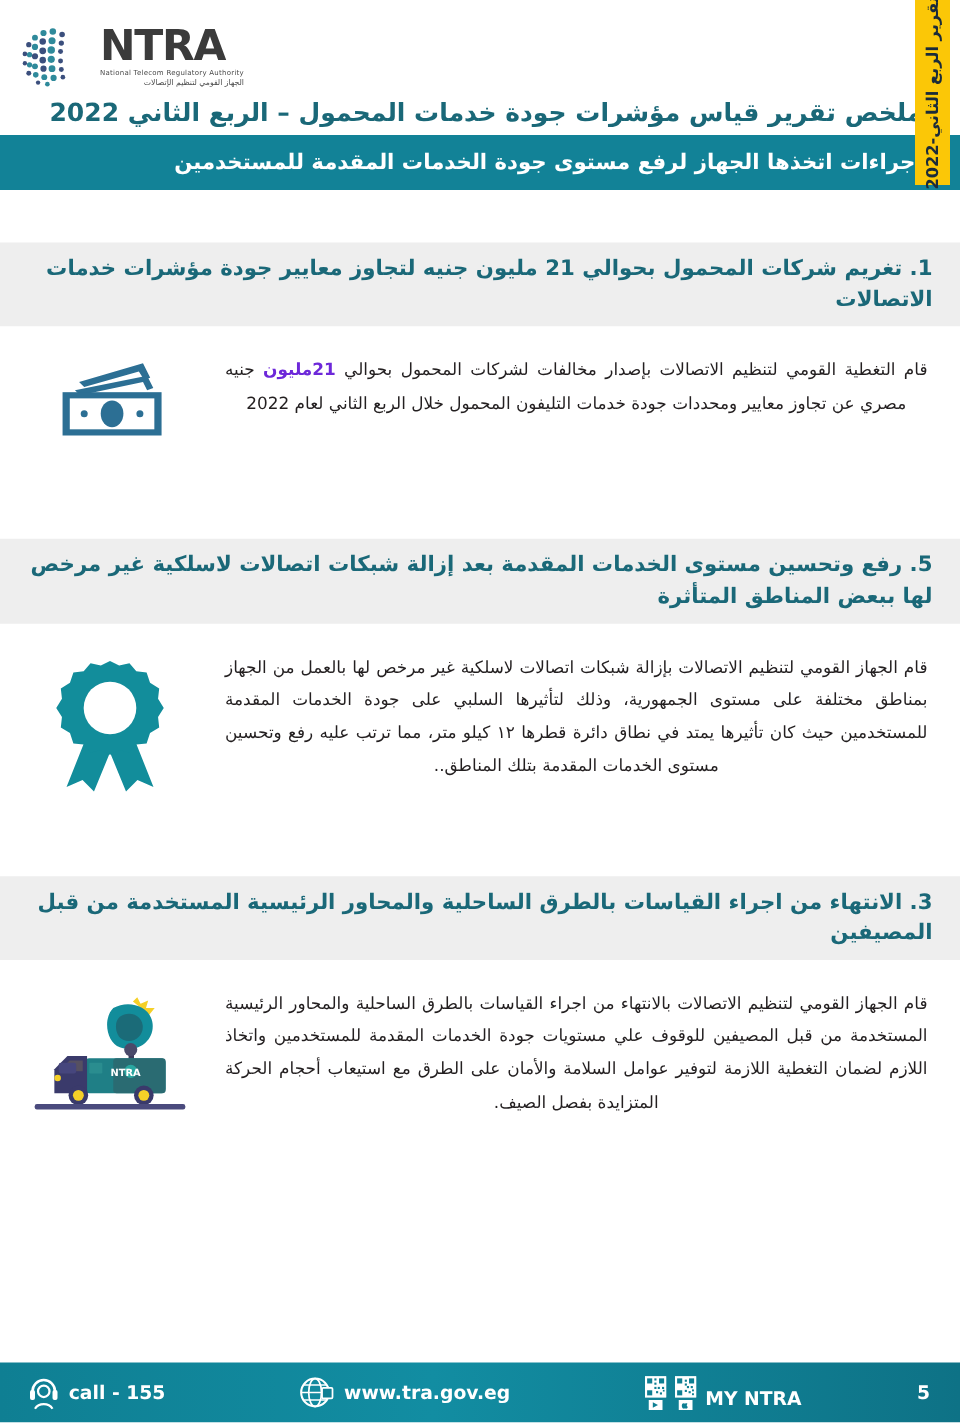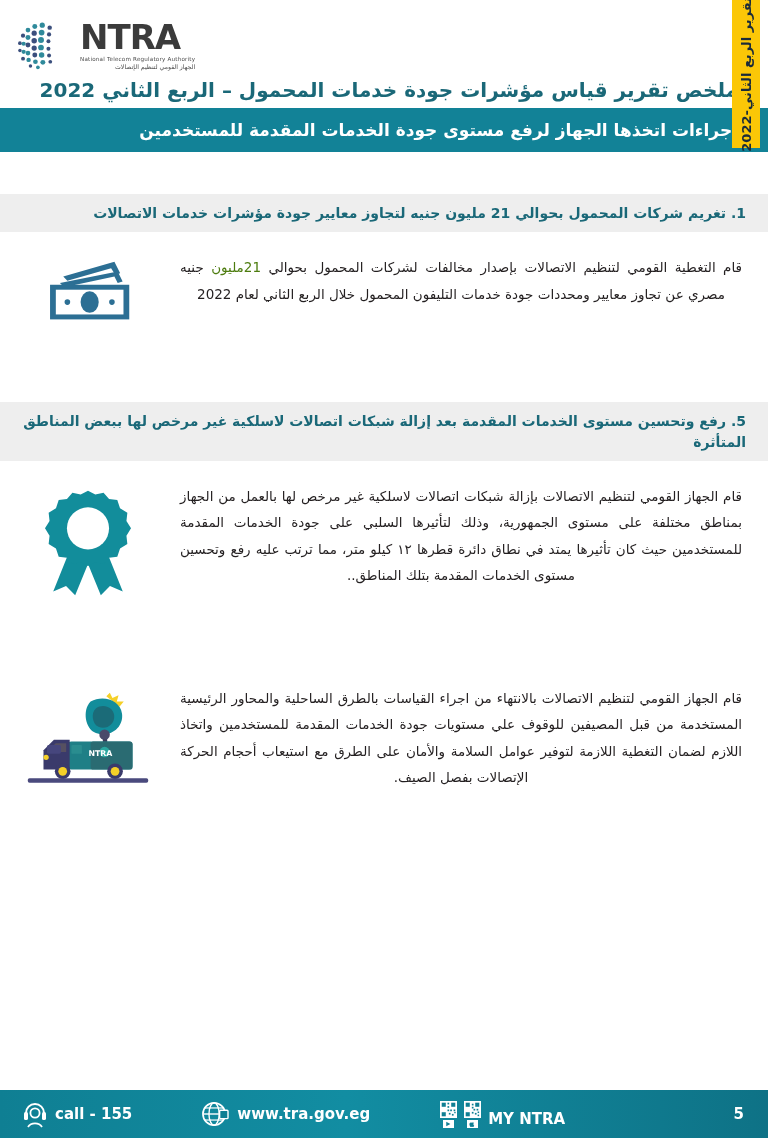--- a/index.html
+++ b/index.html
@@ -146,21 +146,21 @@
 
   .sec-head {
     background: #eeeeee;
     padding: 9px 22px 9px 22px;
     text-align: right;
     direction: rtl;
   }
 
   .sec-head-text {
     color: #1a6878;
-    font-size: 14px;
+    font-size: 17px;
     font-weight: bold;
     line-height: 1.45;
   }
 
   .sec-body {
     display: flex;
     flex-direction: row-reverse;
     align-items: flex-start;
     padding: 22px 18px 10px 18px;
     gap: 14px;
@@ -181,36 +181,37 @@
     text-align: justify;
     text-align-last: center;
     font-size: 13.5px;
     line-height: 1.95;
     color: #231f20;
     direction: rtl;
     padding: 0 8px;
   }
 
   .hl {
-    color: #4d7c0f;
-    font-weight: normal;
+    color: #6d28d9;
+    font-weight: bold;
   }
 
   
   .footer {
     position: absolute;
     bottom: 0;
     left: 0;
     width: 768px;
     height: 48px;
     background: linear-gradient(90deg, #0f7f93 0%, #128da2 45%, #0e7286 100%);
     display: flex;
     flex-direction: row;
     align-items: center;
     direction: ltr;
+    gap: 38px;
   }
 
   .f-item {
     display: flex;
     align-items: center;
     gap: 7px;
     color: #ffffff;
   }
 
   .f-label {
@@ -394,20 +395,23 @@
         </div>
         <div class="sec-text">
           <span>قام الجهاز القومي لتنظيم الاتصالات بإزالة شبكات اتصالات لاسلكية غير مرخص لها بالعمل من الجهاز بمناطق مختلفة على مستوى الجمهورية، وذلك لتأثيرها السلبي على جودة الخدمات المقدمة للمستخدمين حيث كان تأثيرها يمتد في نطاق دائرة قطرها ١٢ كيلو متر، مما ترتب عليه رفع وتحسين مستوى الخدمات المقدمة بتلك المناطق..</span><span class="hl"></span><span></span>
         </div>
       </div>
     </div>
 
     <div class="spacer-3"></div>
 
     <div class="section">
+      <div class="sec-head">
+        <div class="sec-head-text">3. الانتهاء من اجراء القياسات بالطرق الساحلية والمحاور الرئيسية المستخدمة من قبل المصيفين</div>
+      </div>
       <div class="sec-body">
         <div class="sec-icon">
           <svg width="132" height="96" viewBox="0 0 150 110">
 
             <g>
               <path d="M96 6 L100 2 L103 8 L110 5 L108 12 L116 12 L111 18 Z" fill="#f5d028"></path>
               <path d="M78 12 C92 4 112 10 114 26 C116 42 100 54 84 48 C72 44 68 22 78 12 Z" fill="#128d9b"></path>
               <path d="M84 20 C92 14 104 18 105 28 C106 38 96 45 87 41 C80 38 78 25 84 20 Z" fill="#1b6b78"></path>
               <rect x="92" y="46" width="5" height="22" fill="#3c3c5c"></rect>
               <circle cx="94" cy="50" r="6" fill="#4a4a6a"></circle>
@@ -426,21 +430,21 @@
 
             <circle cx="46" cy="92" r="9" fill="#3a3a6b"></circle>
             <circle cx="46" cy="92" r="5" fill="#f5d028"></circle>
             <circle cx="106" cy="92" r="9" fill="#3a3a6b"></circle>
             <circle cx="106" cy="92" r="5" fill="#f5d028"></circle>
 
             <rect x="6" y="100" width="138" height="5" rx="2" fill="#4a4a7d"></rect>
           </svg>
         </div>
         <div class="sec-text">
-          <span>قام الجهاز القومي لتنظيم الاتصالات بالانتهاء من اجراء القياسات بالطرق الساحلية والمحاور الرئيسية المستخدمة من قبل المصيفين للوقوف علي مستويات جودة الخدمات المقدمة للمستخدمين واتخاذ اللازم لضمان التغطية اللازمة لتوفير عوامل السلامة والأمان على الطرق مع استيعاب أحجام الحركة الإتصالات بفصل الصيف.</span><span class="hl"></span><span></span>
+          <span>قام الجهاز القومي لتنظيم الاتصالات بالانتهاء من اجراء القياسات بالطرق الساحلية والمحاور الرئيسية المستخدمة من قبل المصيفين للوقوف علي مستويات جودة الخدمات المقدمة للمستخدمين واتخاذ اللازم لضمان التغطية اللازمة لتوفير عوامل السلامة والأمان على الطرق مع استيعاب أحجام الحركة المتزايدة بفصل الصيف.</span><span class="hl"></span><span></span>
         </div>
       </div>
     </div>
   </div>
 
   <div class="footer">
 
     <div class="f-item f-call" style="margin-left:22px;">
       <svg width="26" height="30" viewBox="0 0 26 30">
         <path d="M4 14 A9 9 0 0 1 22 14" fill="none" stroke="#ffffff" stroke-width="2"></path>

